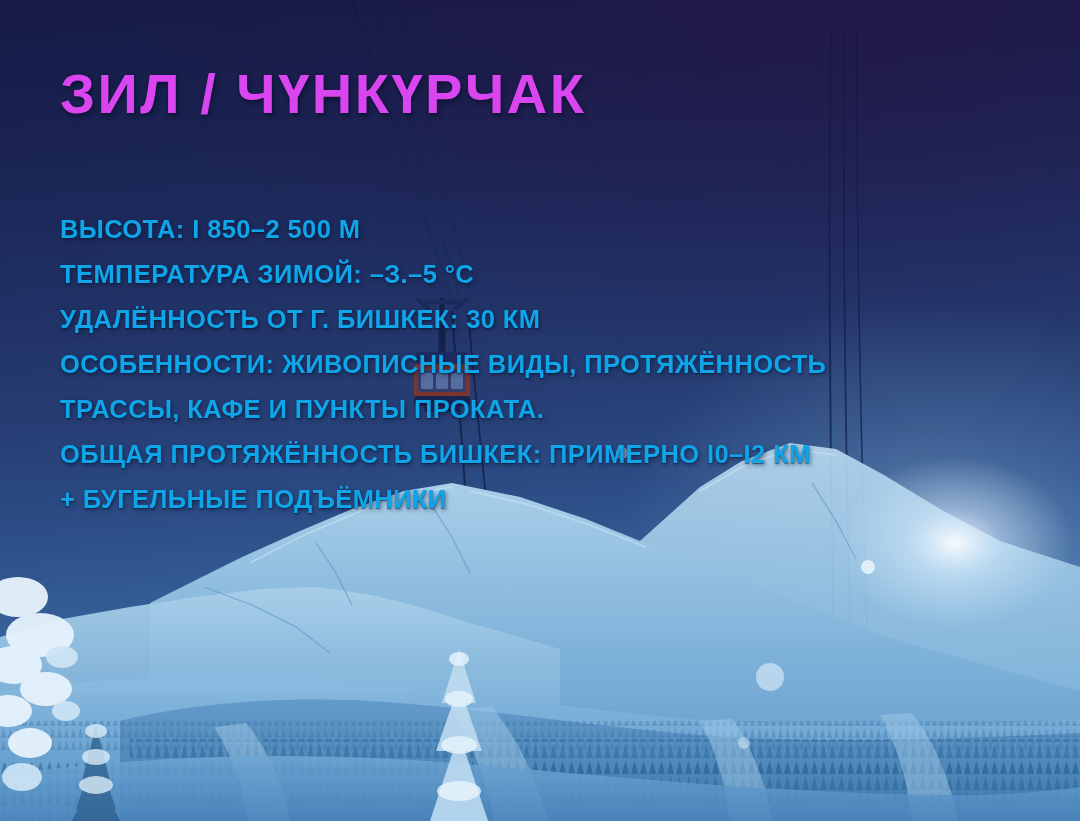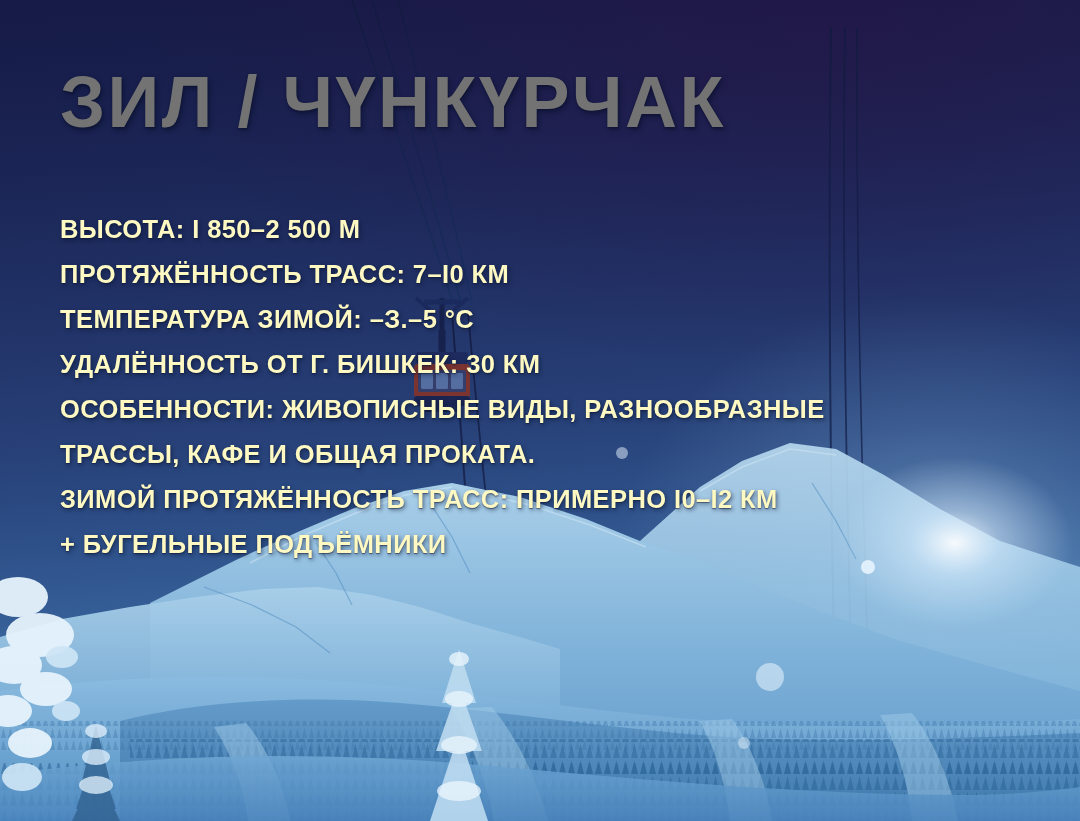--- a/index.html
+++ b/index.html
@@ -45,41 +45,41 @@
   .scene{ position:absolute; left:0; right:0; bottom:0; height:430px; }
 
   
   .content{
     position:absolute; inset:0;
     padding:0;
   }
   .title{
     position:absolute;
     left:60px; top:61px;
-    font-size:72px;
+    font-size:56px;
     font-weight:700;
     letter-spacing:2.5px;
-    color:#737373;
+    color:#d946ef;
     white-space:nowrap;
     text-shadow:
       2px 3px 5px rgba(8,14,40,.55),
       0 1px 2px rgba(8,14,40,.45);
   }
   .facts{
     position:absolute;
     left:60px; top:207px;
     display:flex;
     flex-direction:column;
   }
   .fact{
     font-size:25.5px;
     font-weight:700;
     letter-spacing:.4px;
     line-height:45px;
-    color:#fef9c3;
+    color:#0ea5e9;
     white-space:nowrap;
     text-shadow:
       1.5px 2px 4px rgba(10,20,50,.55),
       0 1px 1px rgba(10,20,50,.5);
   }
 </style>
 </head>
 <body>
 
 <div class="poster">
@@ -253,23 +253,22 @@
       <ellipse cx="55" cy="104" rx="18" ry="9"></ellipse>
       <ellipse cx="55" cy="150" rx="22" ry="10"></ellipse>
     </g>
   </svg>
 
   <div class="content">
     <h1 class="title">ЗИЛ / ЧҮНКҮРЧАК</h1>
 
     <div class="facts">
       <div class="fact">ВЫСОТА: I 850–2 500 М</div>
-      <div class="fact">ПРОТЯЖЁННОСТЬ ТРАСС: 7–I0 КМ</div>
       <div class="fact">ТЕМПЕРАТУРА ЗИМОЙ: –З.–5 °С</div>
       <div class="fact">УДАЛЁННОСТЬ ОТ Г. БИШКЕК: 30 КМ</div>
-      <div class="fact">ОСОБЕННОСТИ: ЖИВОПИСНЫЕ ВИДЫ, РАЗНООБРАЗНЫЕ</div>
-      <div class="fact">ТРАССЫ, КАФЕ И ОБЩАЯ ПРОКАТА.</div>
-      <div class="fact">ЗИМОЙ ПРОТЯЖЁННОСТЬ ТРАСС: ПРИМЕРНО I0–I2 КМ</div>
+      <div class="fact">ОСОБЕННОСТИ: ЖИВОПИСНЫЕ ВИДЫ, ПРОТЯЖЁННОСТЬ</div>
+      <div class="fact">ТРАССЫ, КАФЕ И ПУНКТЫ ПРОКАТА.</div>
+      <div class="fact">ОБЩАЯ ПРОТЯЖЁННОСТЬ БИШКЕК: ПРИМЕРНО I0–I2 КМ</div>
       <div class="fact">+ БУГЕЛЬНЫЕ ПОДЪЁМНИКИ</div>
     </div>
   </div>
 
 </div>
 
 </body></html>

